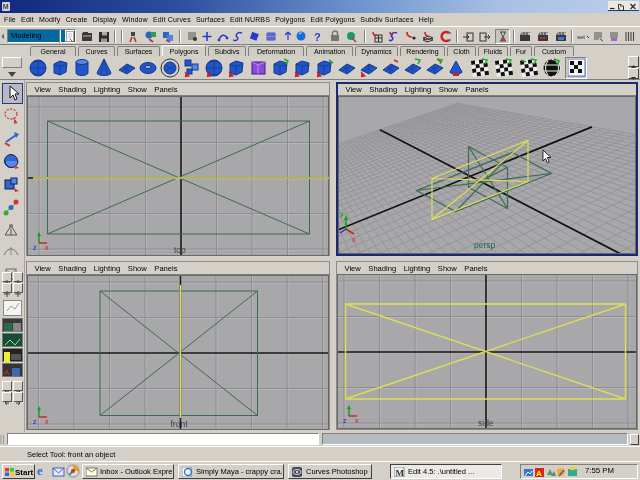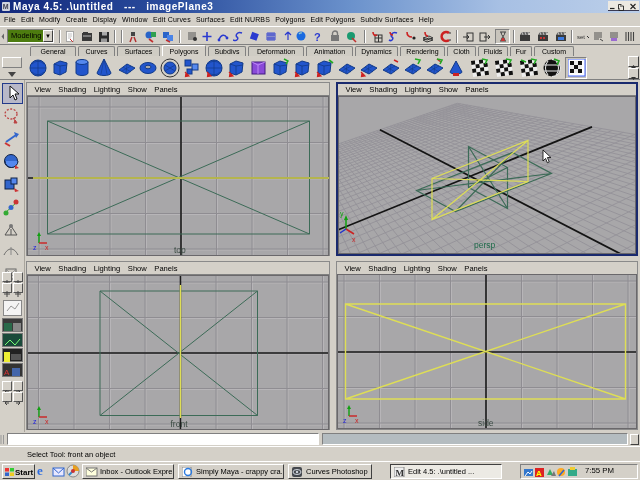--- a/index.html
+++ b/index.html
@@ -4,21 +4,21 @@
 html,body{width:640px;height:480px;overflow:hidden;font-family:"Liberation Sans",sans-serif;}
 body{background:#d4d0c8;position:relative;}
 .abs{position:absolute;}
 #title{position:absolute;left:0;top:0;width:640px;height:13px;letter-spacing:0.55px;background:linear-gradient(90deg,#12287c 0%,#2c4f9f 28%,#6b92cc 55%,#a7c0e4 78%,#bccfe9 100%);color:#fff;font-size:10px;font-weight:bold;line-height:13px;}
 #title .txt{position:absolute;left:13px;top:0;}
 #title .ico{position:absolute;left:2px;top:2px;width:8px;height:9px;background:#cfd3de;border-radius:1px;color:#445;font-size:7px;line-height:9px;text-align:center;font-weight:bold;}
 #titlebtns{position:absolute;right:1px;top:1px;width:31px;height:10px;background:#ece9e2;border-bottom:1.5px solid #3a3a52;color:#111;}
 #menu{position:absolute;left:0;top:13px;width:640px;height:13px;background:#d4d0c8;font-size:7px;color:#000;line-height:13px;white-space:nowrap;letter-spacing:0.15px;}
 #menu span{margin-left:5.2px;}
 #status{position:absolute;left:0;top:26px;width:640px;height:19px;background:#d4d0c8;border-top:1px solid #fff;border-bottom:1px solid #808080;}
-#modeling{position:absolute;left:7px;top:2px;width:47px;height:14px;background:#4d7c0f;border:1px solid;border-color:#808080 #fff #fff #808080;font-size:7.5px;line-height:12px;padding-left:3px;}
+#modeling{position:absolute;left:7px;top:2px;width:69px;height:14px;background:#0369a1;border:1px solid;border-color:#808080 #fff #fff #808080;font-size:7.5px;line-height:12px;padding-left:3px;}
 #modeling .arr{position:absolute;right:0;top:0;width:10px;height:12px;background:#d4d0c8;border:1px solid;border-color:#fff #404040 #404040 #fff;font-size:6px;text-align:center;line-height:11px;}
 .sep{position:absolute;top:3px;width:2px;height:13px;border-left:1px solid #808080;border-right:1px solid #fff;}
 #shelftabs{position:absolute;left:0;top:45px;width:640px;height:11px;background:#d4d0c8;font-size:7px;color:#000;}
 .tab{position:absolute;top:1px;height:10px;background:#cfccc4;border:1px solid #808080;border-bottom:none;border-radius:2px 2px 0 0;line-height:9px;overflow:hidden;white-space:nowrap;}
 .tab.active{background:#d4d0c8;border-color:#fff #808080 #d4d0c8 #fff;top:0;height:11px;line-height:11px;}
 #shelf{position:absolute;left:0;top:56px;width:640px;height:24px;background:#d4d0c8;border-bottom:1px solid #808080;}
 #main{position:absolute;left:0;top:80px;width:640px;height:352px;background:#d4d0c8;}
 #toolbox{position:absolute;left:0;top:0;width:25px;height:352px;background:#d4d0c8;border-right:1px solid #a8a49c;}
 .vp{position:absolute;background:#a8a7a9;}
 .vpmenu{position:absolute;left:0;top:0;right:0;height:13px;background:#d4d0c8;font-size:7.6px;line-height:13px;color:#000;border-bottom:1px solid #808080;white-space:nowrap;}
@@ -32,21 +32,20 @@
 #taskbar{position:absolute;left:0;top:461px;width:640px;height:19px;background:#d4d0c8;border-top:1px solid #fff;}
 #startbtn{position:absolute;left:2px;top:2px;width:33px;height:15px;background:#d4d0c8;border:1px solid;border-color:#fff #404040 #404040 #fff;font-size:10px;font-weight:bold;line-height:13px;}
 .task{position:absolute;top:2px;height:15px;background:#d4d0c8;border:1px solid;border-color:#fff #404040 #404040 #fff;font-size:7.5px;line-height:13px;overflow:hidden;white-space:nowrap;}
 .task span{margin-left:17px;}
 .task.active{background:#eceae4;border-color:#404040 #fff #fff #404040;}
 #tray{position:absolute;left:520px;top:2px;width:118px;height:15px;background:#d4d0c8;border:1px solid;border-color:#808080 #fff #fff #808080;}
 </style></head>
 <body>
 <div id="title">
     <div class="ico">M</div>
-    <span class="txt">Maya 4.5: .\untitled --- imagePlane3</span>
     <div id="titlebtns"><svg width="31" height="10">
         <path d="M2 7.5h4.5" stroke="#222" stroke-width="1.2"></path>
         <path d="M10.5 8V3.5h3M12 5h3.5v4.5h-4.5V7" stroke="#222" stroke-width="0.9" fill="none"></path>
         <path d="M22.5 3l5 5M27.5 3l-5 5" stroke="#222" stroke-width="1.1"></path>
       </svg></div>
   </div>
 <div id="menu"><span style="margin-left:4px;">File</span><span>Edit</span><span>Modify</span><span>Create</span><span>Display</span><span>Window</span><span>Edit Curves</span><span>Surfaces</span><span>Edit NURBS</span><span>Polygons</span><span>Edit Polygons</span><span>Subdiv Surfaces</span><span>Help</span></div>
 <div id="status">
     <svg class="abs" style="left:0;top:3px;" width="6" height="13">
       <path d="M4 3.5L1.5 6.5L4 9.5Z" fill="#666"></path>

